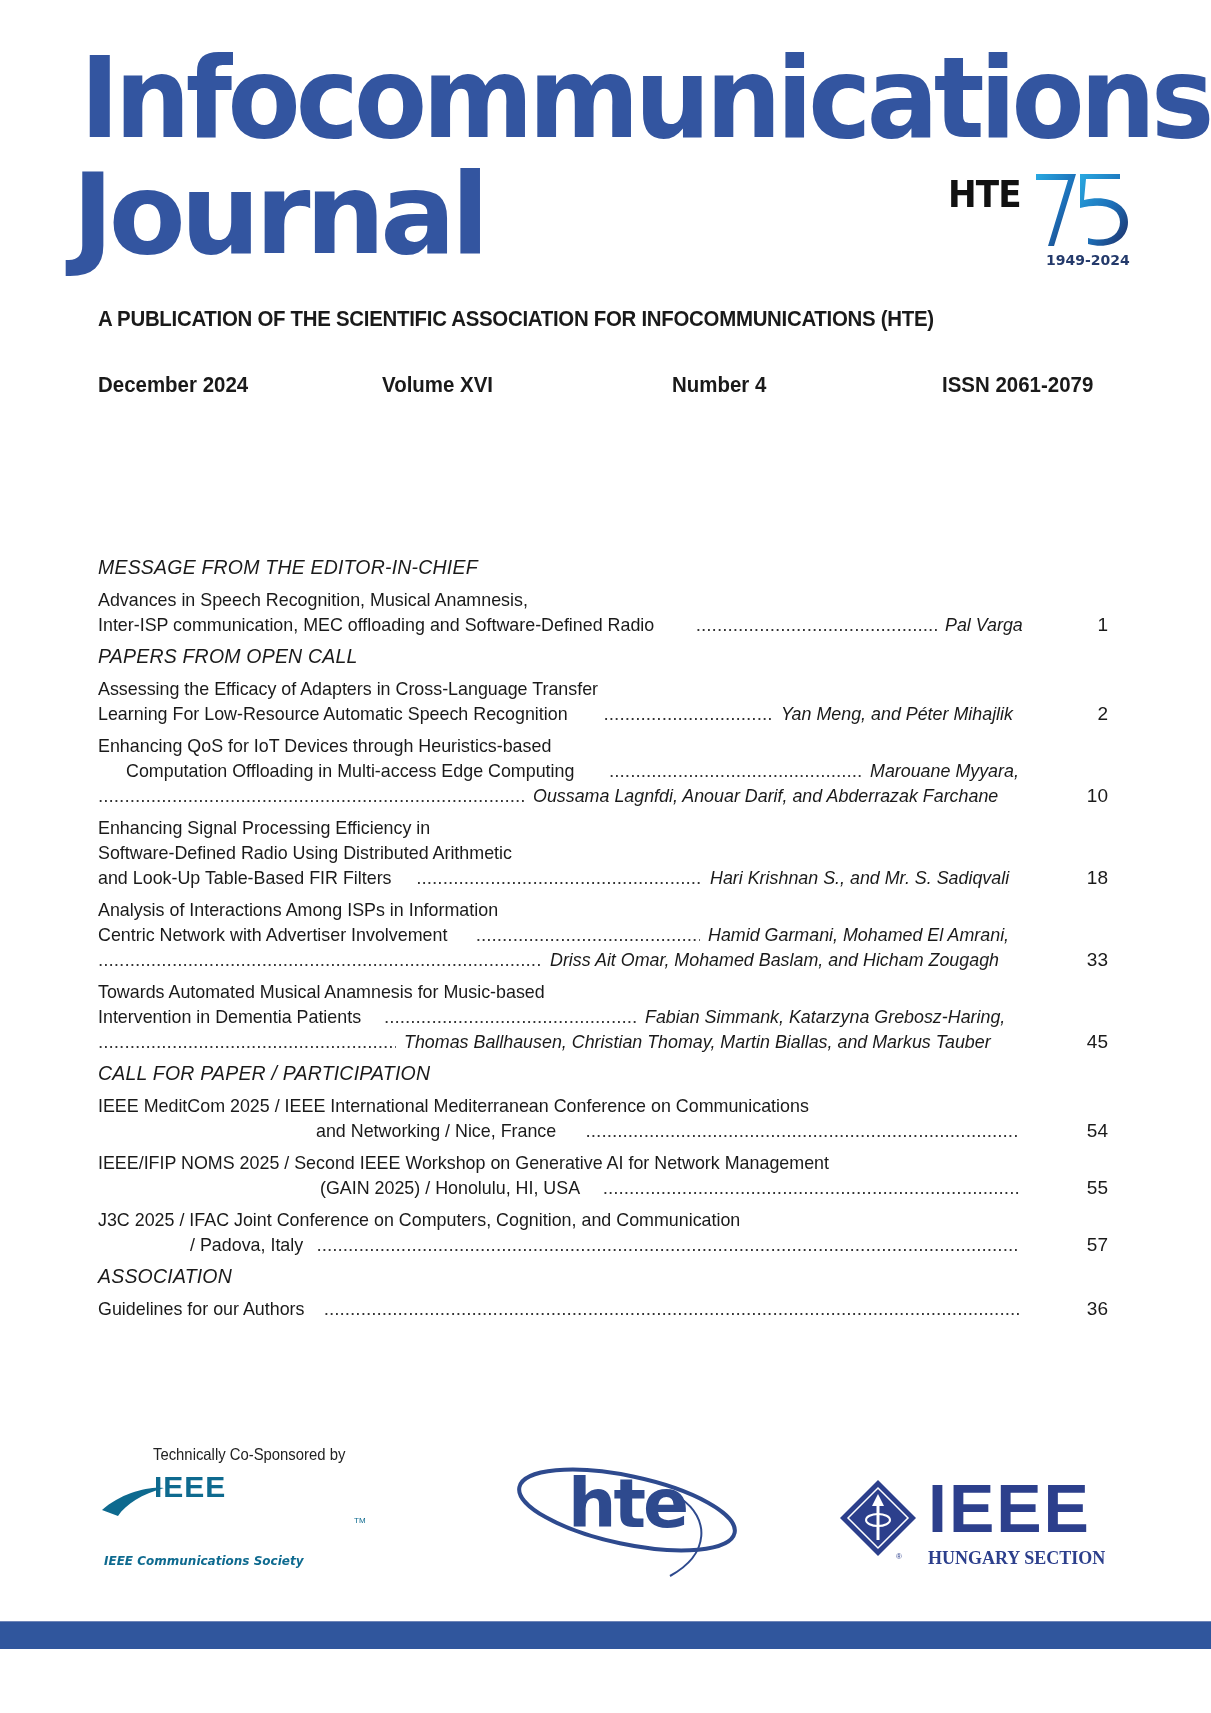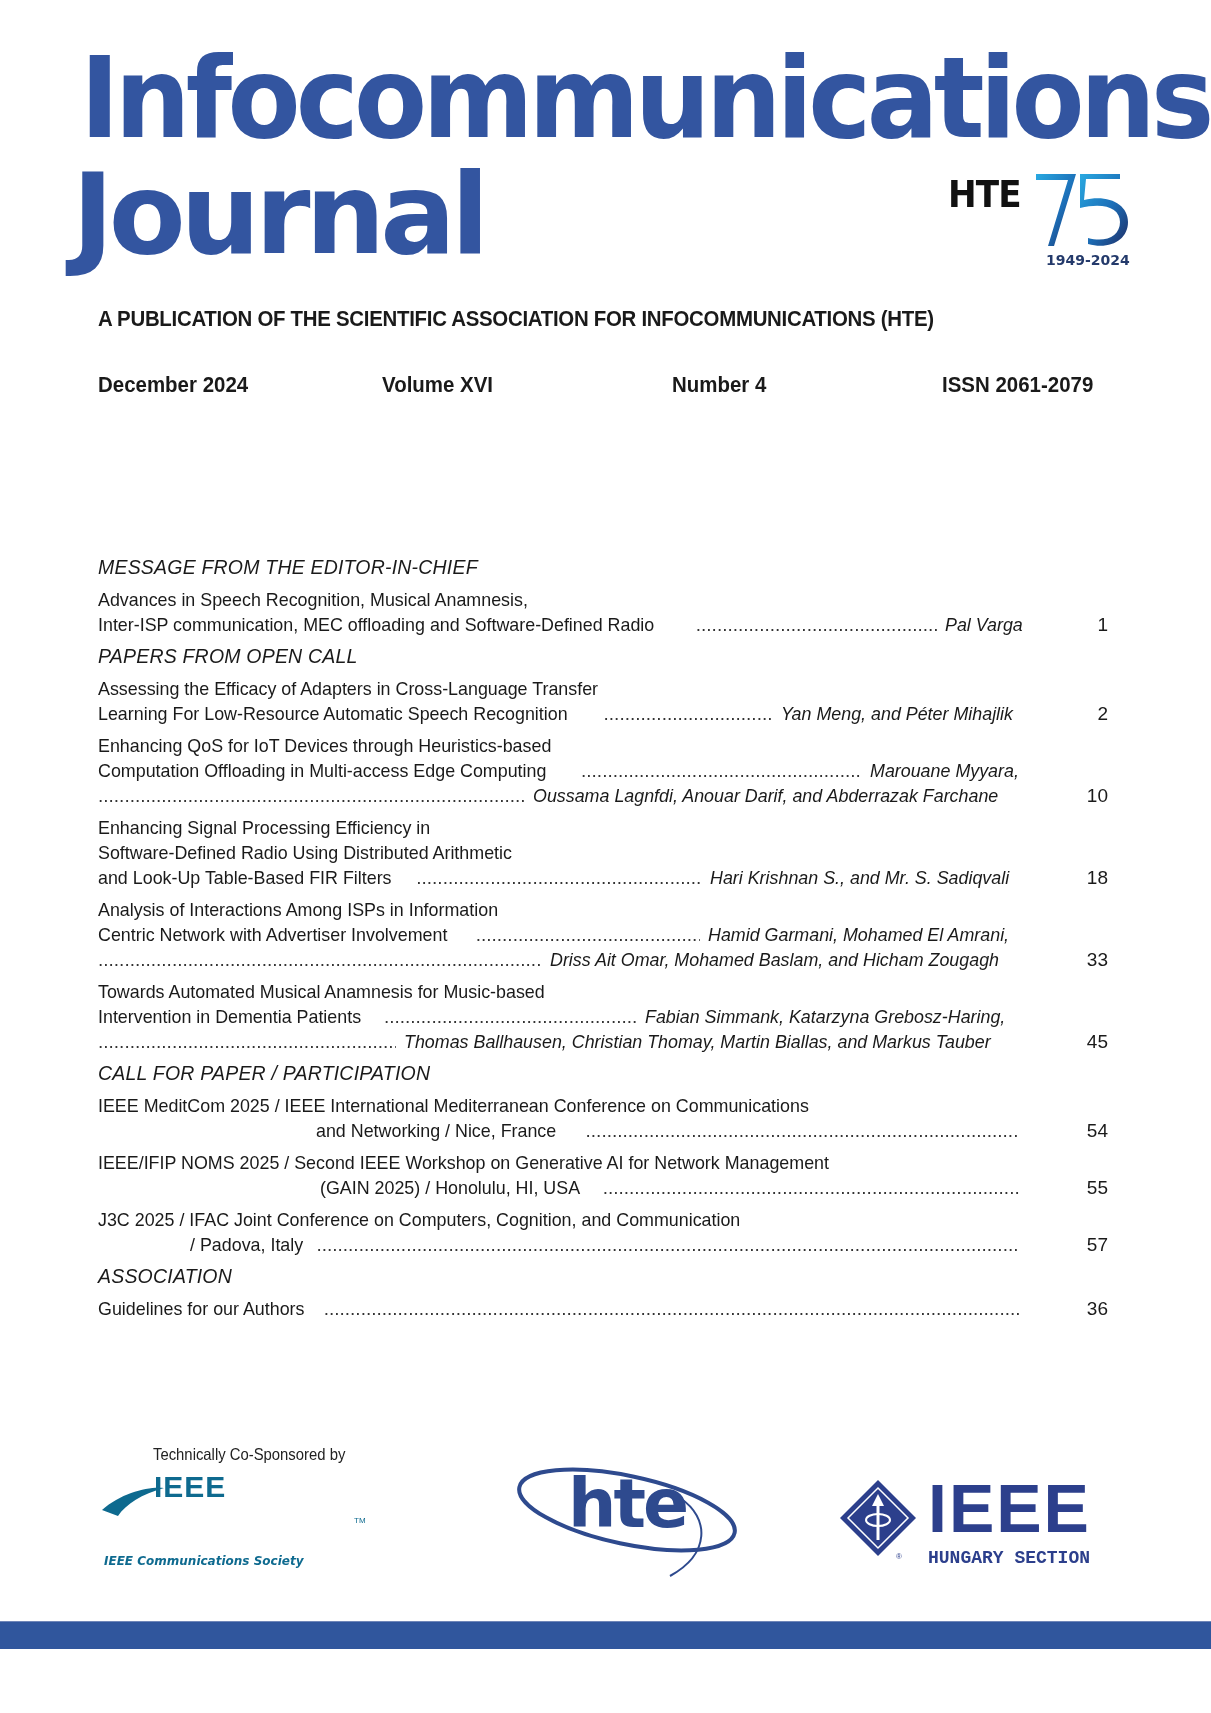--- a/index.html
+++ b/index.html
@@ -85,21 +85,21 @@
     <div class="line lead-fill" style="padding-right:80px;">
       <span class="t">Learning For Low-Resource Automatic Speech Recognition</span>
       <span class="fill dots">........................................................................................................................</span>
       <span class="t auth">Yan Meng, and Péter Mihajlik</span>
       <span class="pg">2</span>
     </div>
   </div>
 
   <div class="entry">
     <div class="line"><span class="t">Enhancing QoS for IoT Devices through Heuristics-based</span></div>
-    <div class="line lead-fill" style="padding-right:80px;">
+    <div class="line lead-fill" style="padding-right:80px;margin-left:28px;">
       <span class="t">Computation Offloading in Multi-access Edge Computing</span>
       <span class="fill dots">........................................................................................................................</span>
       <span class="t auth">Marouane Myyara,</span>
     </div>
     <div class="line lead-fill" style="padding-right:80px;">
       <span class="fill dots" style="margin-left:0;">........................................................................................................................</span>
       <span class="t auth">Oussama Lagnfdi, Anouar Darif, and Abderrazak Farchane</span>
       <span class="pg">10</span>
     </div>
   </div>
@@ -205,16 +205,16 @@
 <div class="abs ieee-hu">
   <svg width="80" height="80" style="position:absolute;left:0;top:8px;">
     <polygon points="40,2 78,40 40,78 2,40" fill="#2c3f8c"></polygon>
     <polygon points="40,10 70,40 40,70 10,40" fill="none" stroke="#ffffff" stroke-width="1.5"></polygon>
     <line x1="40" y1="22" x2="40" y2="62" stroke="#ffffff" stroke-width="3"></line>
     <polygon points="40,16 34,28 46,28" fill="#ffffff"></polygon>
     <ellipse cx="40" cy="42" rx="12" ry="6" fill="none" stroke="#ffffff" stroke-width="2"></ellipse>
   </svg>
   <span style="position:absolute;left:58px;top:82px;font-size:8px;color:#2c3f8c;">®</span>
   <span style="position:absolute;left:90px;top:4px;font-family:'Liberation Sans',sans-serif;font-weight:bold;font-size:68px;color:#2c3f8c;line-height:1;letter-spacing:2px;">IEEE</span>
-  <span style="position:absolute;left:90px;top:78px;font-family:Liberation Mono, monospace;font-weight:bold;font-size:18px;color:#2c3f8c;white-space:nowrap;">HUNGARY SECTION</span>
+  <span style="position:absolute;left:90px;top:78px;font-family:Liberation Serif, serif;font-weight:bold;font-size:18px;color:#2c3f8c;white-space:nowrap;">HUNGARY SECTION</span>
 </div>
 
 <div class="abs footer-band"></div>
 
 </body></html>

